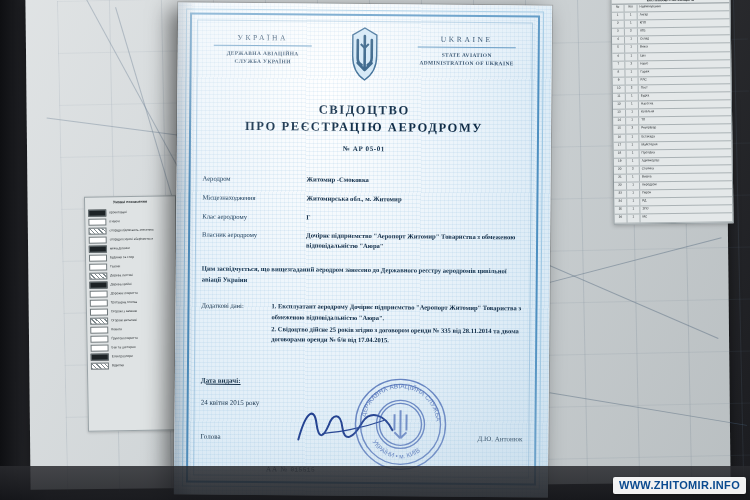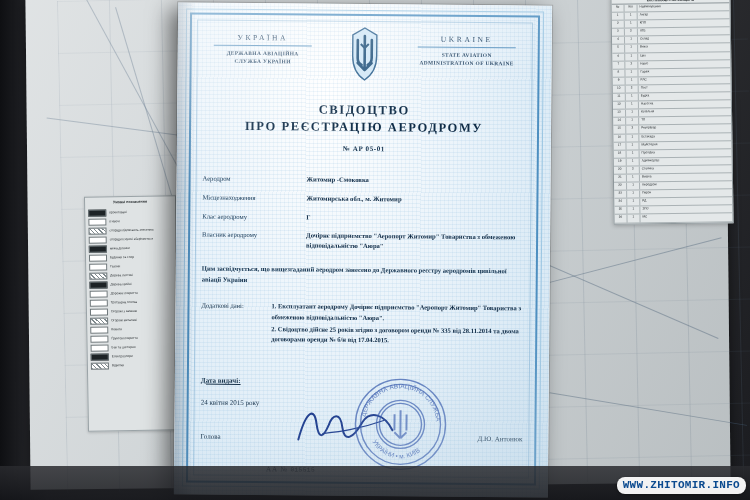--- a/index.html
+++ b/index.html
@@ -328,26 +328,26 @@
     background: linear-gradient(90deg, rgba(40,60,80,.30), rgba(40,60,80,0));
     pointer-events: none;
   }
   
   .watermark {
     position: absolute;
     right: 4px;
     bottom: 6px;
     background: rgba(255,255,255,.94);
     color: #0b4a8f;
-    font-family: Liberation Mono, monospace;
+    font-family: Liberation Sans, sans-serif;
     font-weight: bold;
     font-size: 11px;
     letter-spacing: .3px;
     padding: 2px 6px 3px 6px;
-    border-radius: 8px;
+    border-radius: 2px;
     box-shadow: 0 1px 3px rgba(0,0,0,.4);
   }
 </style>
 </head>
 <body>
 
 <div class="scene">
 
   <div class="desk"></div>
   <div class="desk-edge-left"></div>

